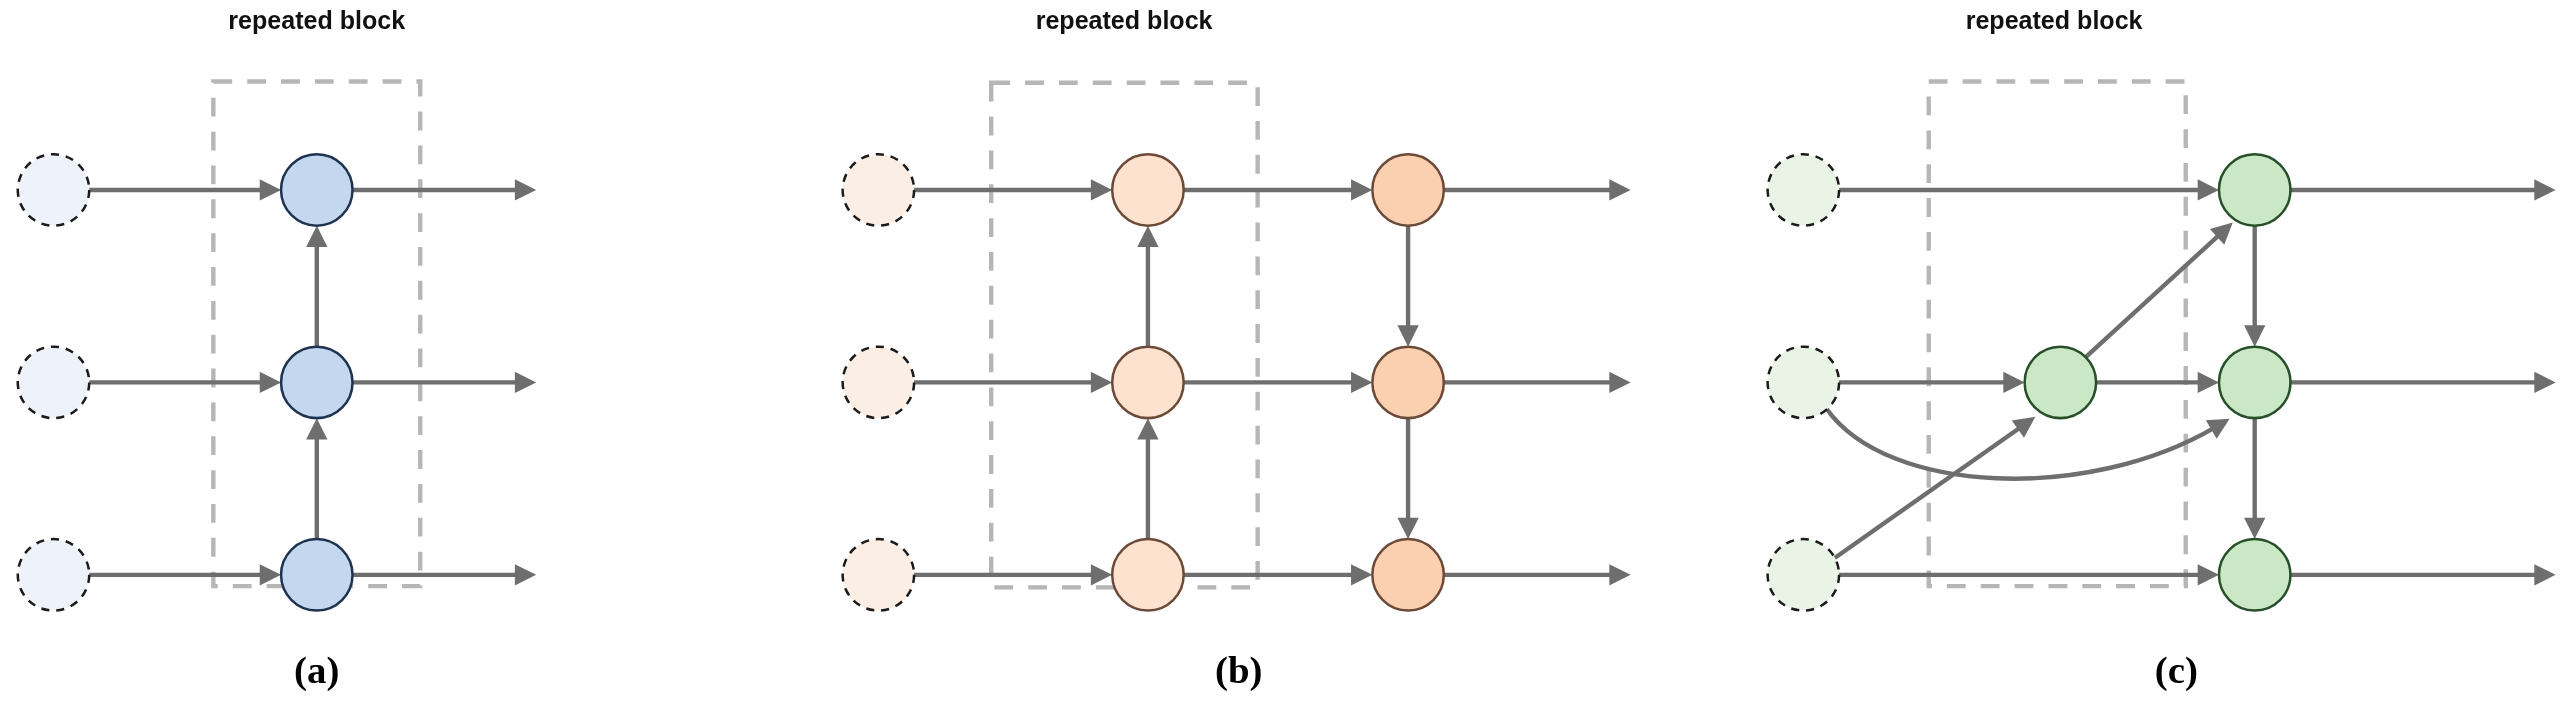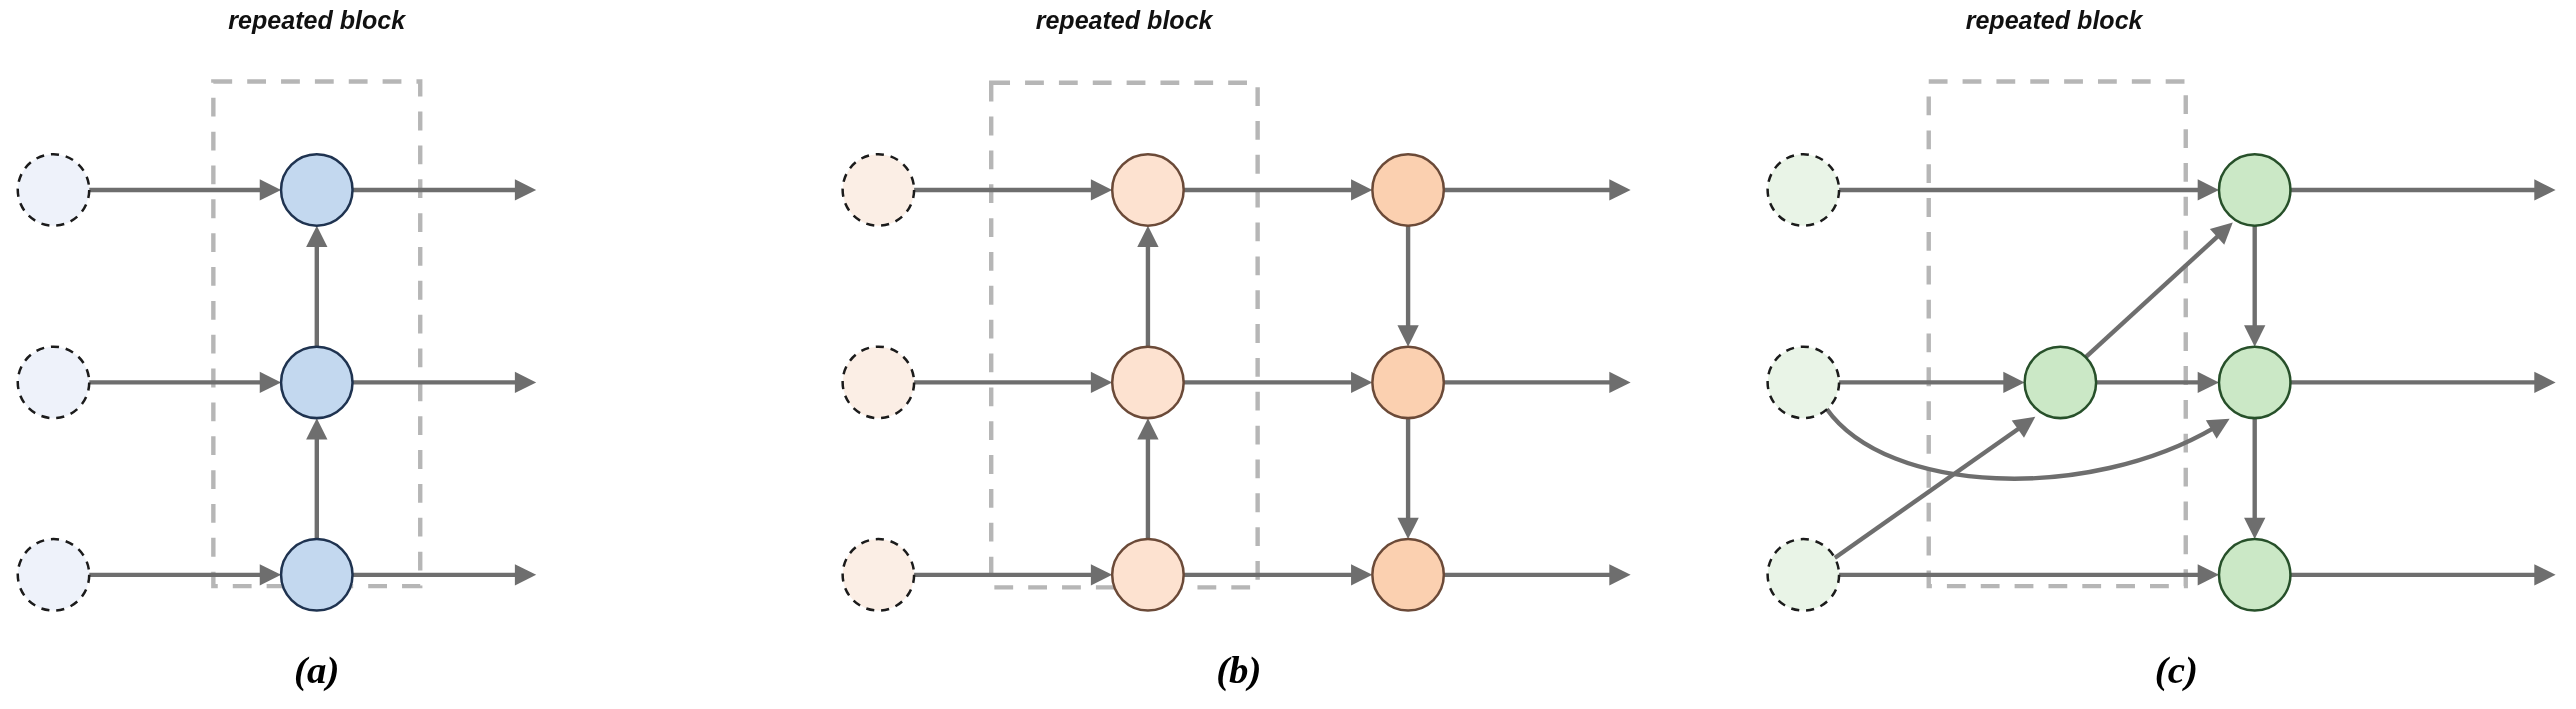--- a/index.html
+++ b/index.html
@@ -2,21 +2,21 @@
 <html style="font-size:10px"><head>
 <meta charset="utf-8">
 <title>repeated block diagram</title>
 <style>
   html,body{margin:0;padding:0;background:#ffffff;}
   body{
     width:2576px;height:709px;
     font-family:"Liberation Sans", sans-serif;
     overflow:hidden;
   }
-  #stage{position:relative;width:2209px;height:709px;background:#fff;font-style:italic;}
+  #stage{position:relative;width:2209px;height:709px;background:#fff;}
   svg.panel{position:absolute;top:0;display:block;}
   .blk-title{
     font-family:"Liberation Sans", sans-serif;
     font-weight:bold;
     font-size:40px;
     fill:#111111;
     text-anchor:middle;
     dominant-baseline:alphabetic;
   }
   .panel-label{

